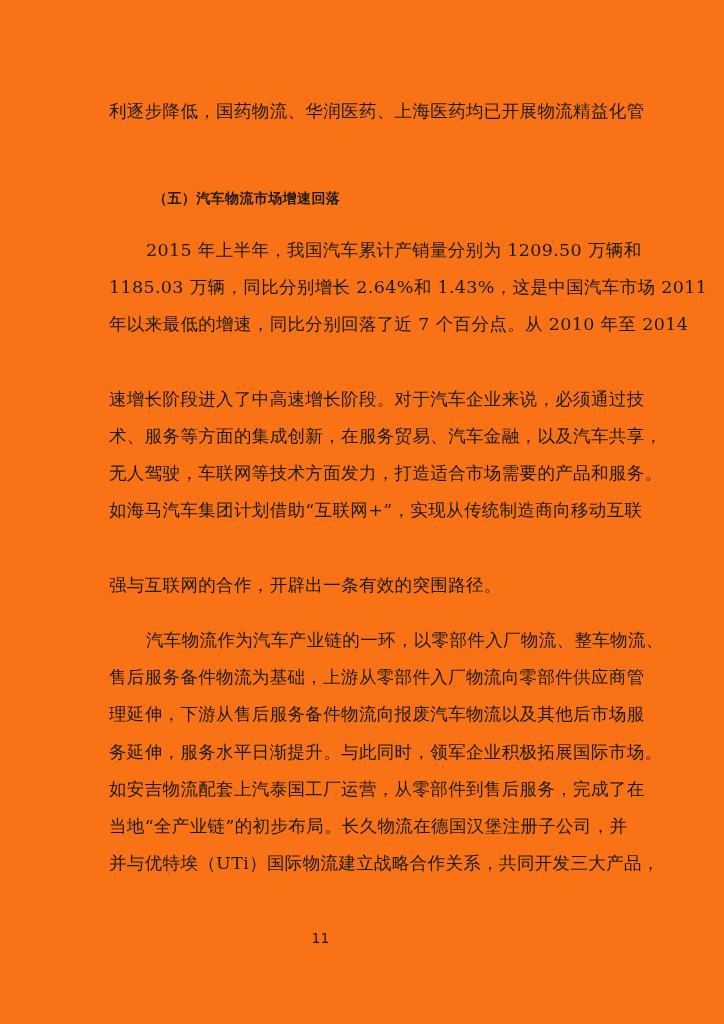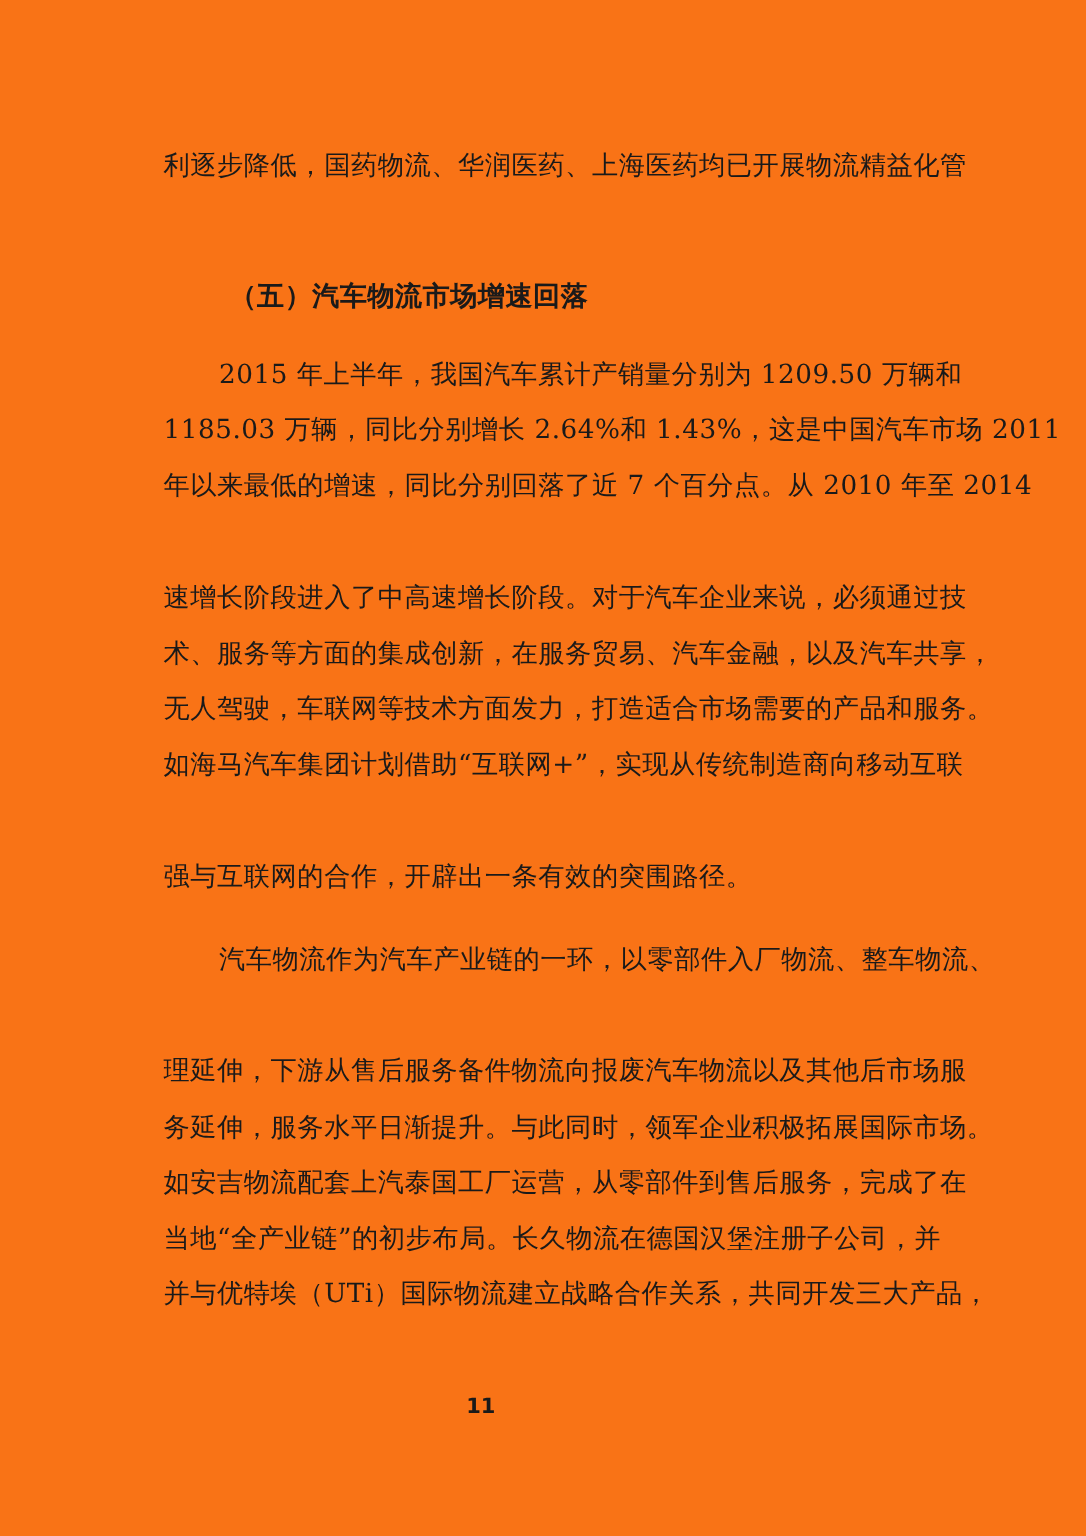--- a/index.html
+++ b/index.html
@@ -2,43 +2,44 @@
 <html><head>
 <meta charset="utf-8">
 <style>
   html, body { margin:0; padding:0; background:#ffffff; }
   body { width:724px; height:1024px; position:relative; overflow:hidden;
          font-family:"DejaVu Serif", serif; color:#1a1a1a; }
   .page { position:absolute; left:0; top:0; width:724px; height:1024px; background:#f97316; }
   .line { position:absolute; left:109px; width:520px; font-size:17.5px; line-height:22px;
           white-space:nowrap; letter-spacing:0.35px; }
   .heading { position:absolute; left:153px; top:186px; font-family:"DejaVu Sans", sans-serif;
-             font-weight:bold; font-size:18px; line-height:24px; white-space:nowrap; letter-spacing:0.4px; }
+             font-weight:bold; font-size:14px; line-height:24px; white-space:nowrap; letter-spacing:0.4px; }
   .pagenum { position:absolute; left:0; width:641px; top:930px; text-align:center;
-             font-family:"DejaVu Sans", sans-serif; font-weight:bold; font-size:14px; }
+             font-family:"DejaVu Sans", sans-serif; font-weight:normal; font-size:14px; }
 </style>
 </head>
 <body>
 
 <div class="page">
 
   <div class="line" style="top:100px">利逐步降低，国药物流、华润医药、上海医药均已开展物流精益化管</div>
 
   <div class="heading">（五）汽车物流市场增速回落</div>
 
   <div class="line" style="top:239px; left:146px">2015 年上半年，我国汽车累计产销量分别为 1209.50 万辆和</div>
   <div class="line" style="top:276px">1185.03 万辆，同比分别增长 2.64%和 1.43%，这是中国汽车市场 2011</div>
   <div class="line" style="top:313px">年以来最低的增速，同比分别回落了近 7 个百分点。从 2010 年至 2014</div>
   <div class="line" style="top:388px">速增长阶段进入了中高速增长阶段。对于汽车企业来说，必须通过技</div>
   <div class="line" style="top:425px">术、服务等方面的集成创新，在服务贸易、汽车金融，以及汽车共享，</div>
   <div class="line" style="top:462px">无人驾驶，车联网等技术方面发力，打造适合市场需要的产品和服务。</div>
   <div class="line" style="top:499px">如海马汽车集团计划借助“互联网+”，实现从传统制造商向移动互联</div>
   <div class="line" style="top:574px">强与互联网的合作，开辟出一条有效的突围路径。</div>
 
   <div class="line" style="top:629px; left:146px">汽车物流作为汽车产业链的一环，以零部件入厂物流、整车物流、</div>
+  <div class="line" style="top:666px">售后服务备件物流为基础，上游从零部件入厂物流向零部件供应商管</div>
   <div class="line" style="top:703px">理延伸，下游从售后服务备件物流向报废汽车物流以及其他后市场服</div>
   <div class="line" style="top:741px">务延伸，服务水平日渐提升。与此同时，领军企业积极拓展国际市场。</div>
   <div class="line" style="top:778px">如安吉物流配套上汽泰国工厂运营，从零部件到售后服务，完成了在</div>
   <div class="line" style="top:815px">当地“全产业链”的初步布局。长久物流在德国汉堡注册子公司，并</div>
   <div class="line" style="top:852px">并与优特埃（UTi）国际物流建立战略合作关系，共同开发三大产品，</div>
 
   <div class="pagenum">11</div>
 </div>
 
 </body></html>

